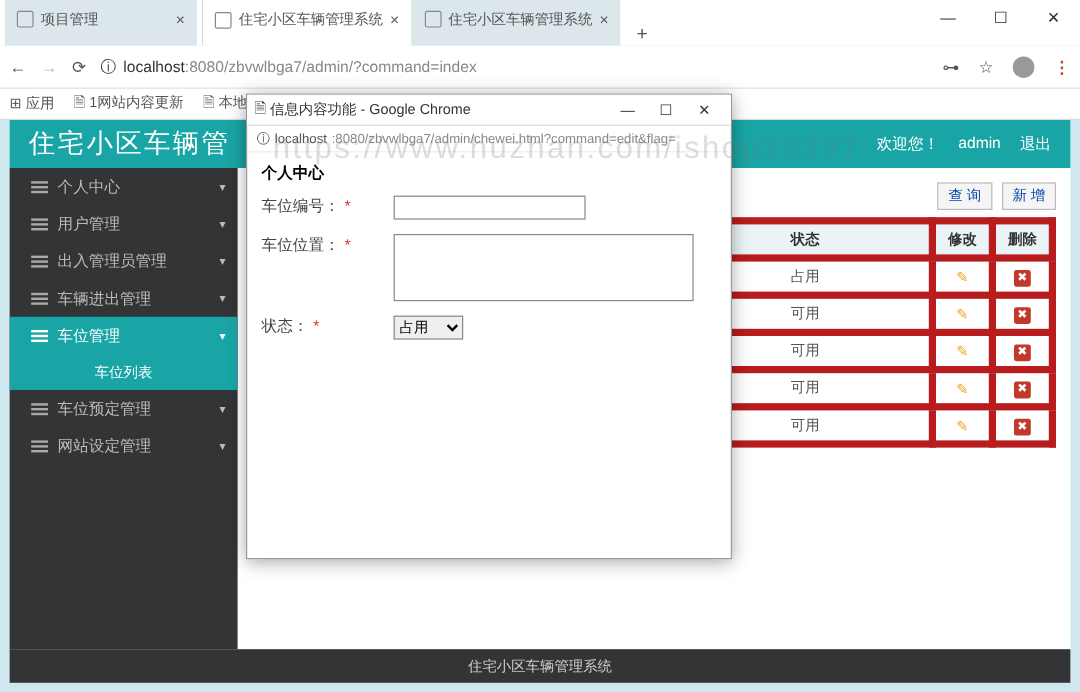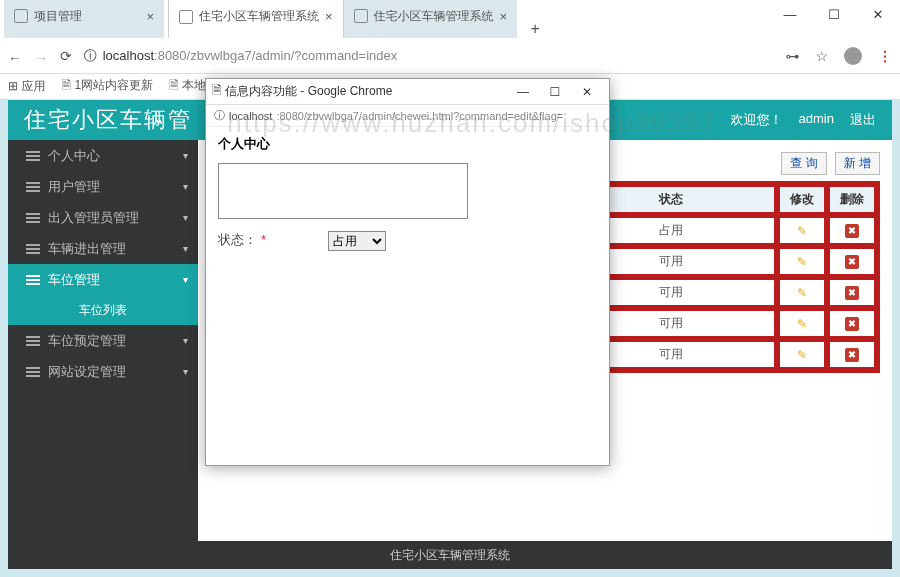--- a/index.html
+++ b/index.html
@@ -261,20 +261,25 @@
     </div>
   </div>
   <div class="popup-url">
     <span>ⓘ</span>
     <span>localhost</span>
       <span style="color:#888">:8080/zbvwlbga7/admin/chewei.html?command=edit&amp;flag=</span>
   </div>
   <div class="popup-body">
     <h4>个人中心</h4>
     <div class="form-row">
+      <label><span>车位编号：</span><span class="req">*</span></label>
+      <input type="text" style="">
+    </div>
+    <div class="form-row">
+      <label><span>车位位置：</span><span class="req">*</span></label>
       <textarea style=""></textarea>
     </div>
     <div class="form-row">
       <label><span>状态：</span><span class="req">*</span></label>
       <select><option>占用</option></select>
     </div>
   </div>
 </div>
 
 <div class="watermark">https://www.huzhan.com/ishop39397</div>

